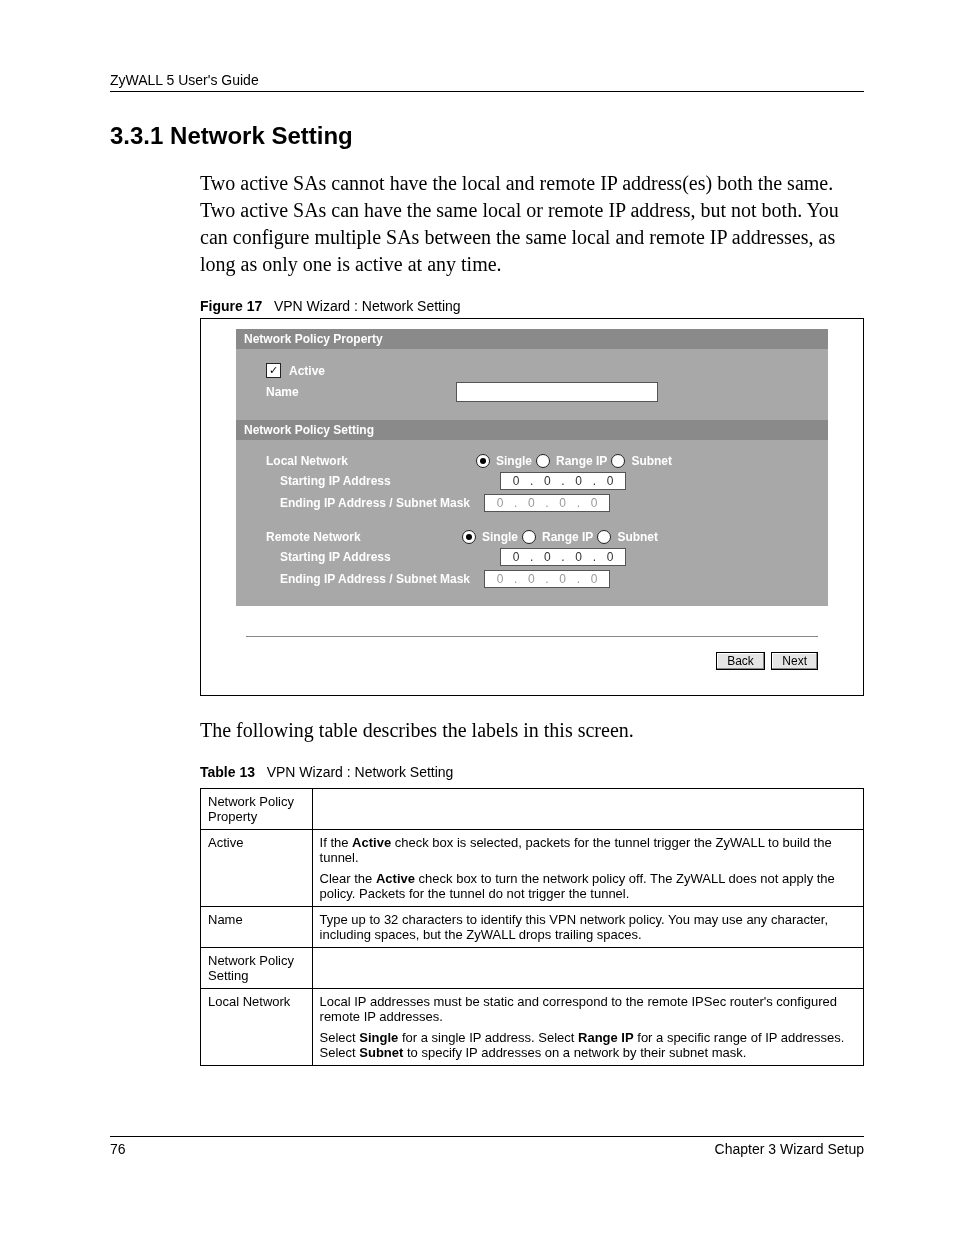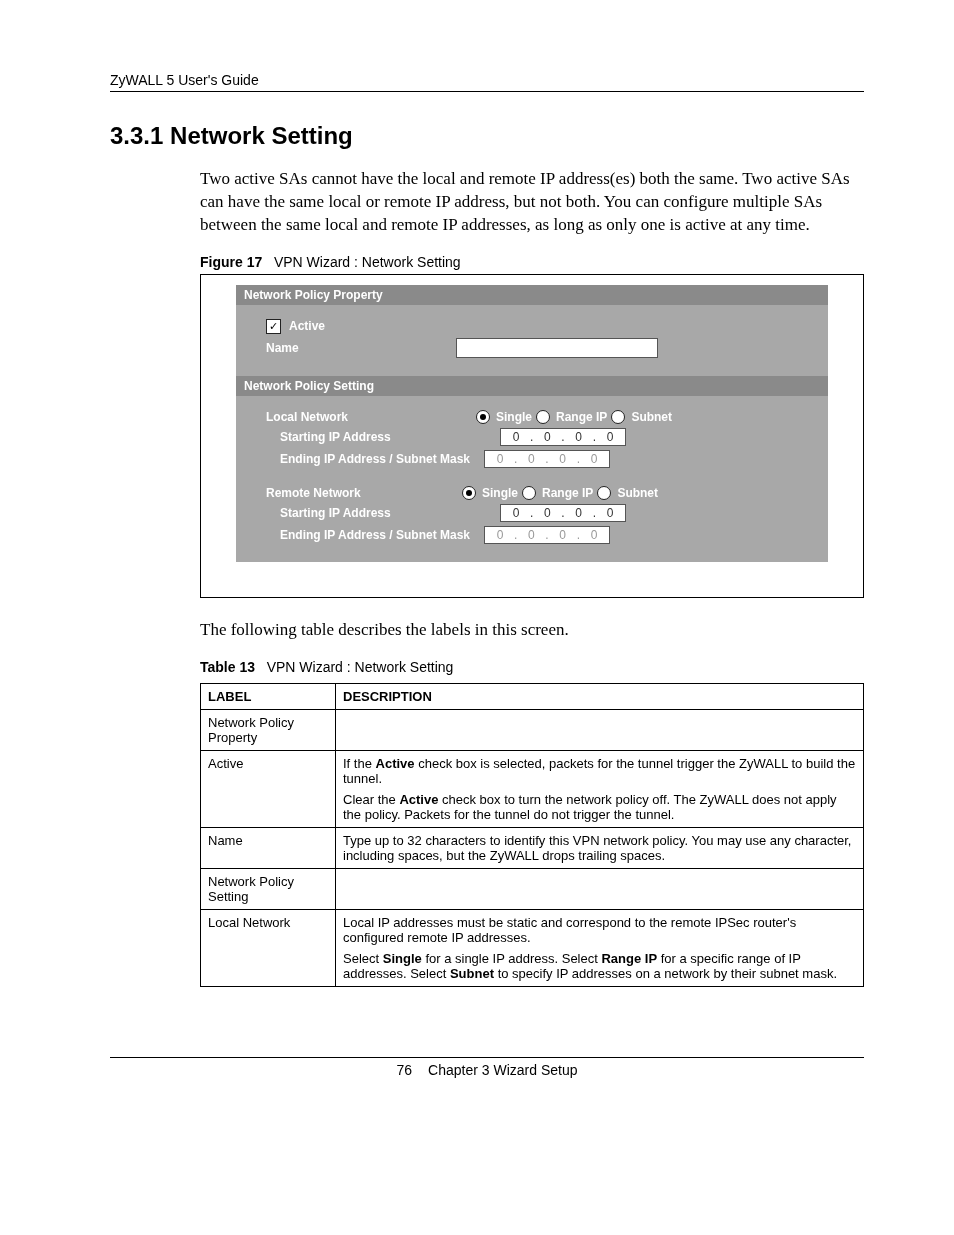--- a/index.html
+++ b/index.html
@@ -24,21 +24,21 @@
   h2.section-heading {
     font-family: Arial, Helvetica, sans-serif;
     font-weight: bold;
     font-size: 24px;
     margin: 4px 0 18px 20px;
   }
   .body-text {
     margin-left: 110px;
     margin-right: 0;
     line-height: 1.35;
-    font-size: 17px;
+    font-size: 20px;
   }
   .caption {
     font-family: Arial, Helvetica, sans-serif;
     font-size: 14px;
     margin-left: 110px;
     margin-top: 12px;
     margin-bottom: 0;
     border-bottom: 1px solid #000;
     padding-bottom: 4px;
   }
@@ -182,21 +182,21 @@
   }
   .col-label { width: 120px; }
   .footer-bar {
     border-top: 1px solid #000;
     margin-top: 70px;
     margin-left: 20px;
     padding-top: 4px;
     font-family: Arial, Helvetica, sans-serif;
     font-size: 14px;
     display: flex;
-    justify-content: center;
+    justify-content: space-between;
     gap: 16px;
   }
 </style>
 </head>
 <body>
 
 <div class="header-bar">ZyWALL 5 User's Guide</div>
 
 <h2 class="section-heading">3.3.1  Network Setting</h2>
 
@@ -298,35 +298,35 @@
             <span class="ip-octet">0</span>
               <span class="ip-dot">.</span>
             <span class="ip-octet">0</span>
               <span class="ip-dot">.</span>
             <span class="ip-octet">0</span>
           </span>
         </div>
       </div>
     </div>
 
+    <div class="btn-row">
+      <button class="win-btn">Back</button>
+      <button class="win-btn">Next</button>
+    </div>
   </div>
 </div>
 
 <p class="body-text" style="margin-top:21px;">The following table describes the labels in this screen.</p>
 
 <p class="caption" style="border-bottom:none; margin-bottom:0;">
   <b>Table 13</b>&nbsp;&nbsp;&nbsp;<span>VPN Wizard : Network Setting</span>
 </p>
 
 <table class="desc-table">
   <tbody>
-      <tr>
-    <th class="col-label">LABEL</th>
-    <th>DESCRIPTION</th>
-  </tr>
   <tr>
     <td>Network Policy Property</td>
     <td></td>
   </tr>
   <tr>
     <td>Active</td>
     <td>
       <span>If the </span><b>Active</b><span> check box is selected, packets for the tunnel trigger the ZyWALL to build the tunnel.</span>
       <div style="height:6px;"></div>
       <span>Clear the </span><b>Active</b><span> check box to turn the network policy off. The ZyWALL does not apply the policy. Packets for the tunnel do not trigger the tunnel.</span>

